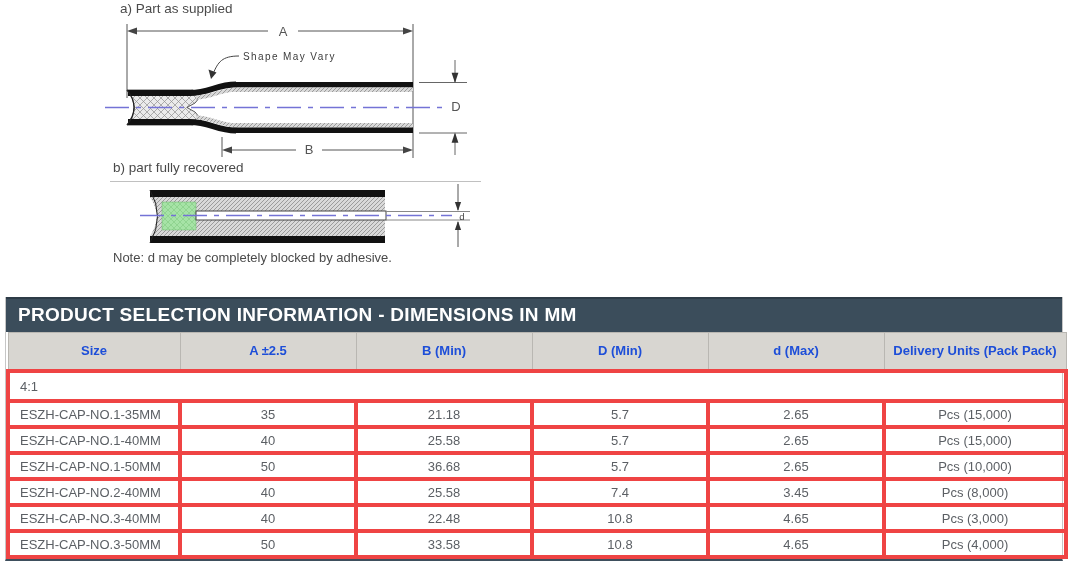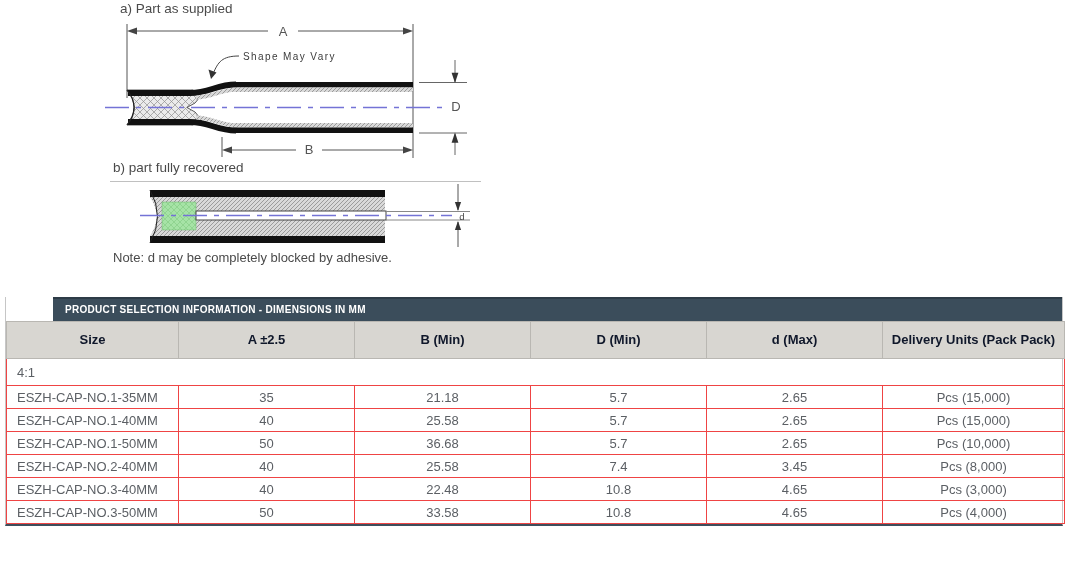--- a/index.html
+++ b/index.html
@@ -3,25 +3,25 @@
 <meta charset="utf-8">
 <style>
   html,body{margin:0;padding:0;background:#ffffff;}
   body{width:1068px;height:575px;font-family:"Liberation Sans",sans-serif;overflow:hidden;}
 
   .drawing{position:relative;width:1004px;height:290px;}
   .drawing svg{display:block;}
 
   .ps{margin:7px 5px 0 5px;border:1px solid #c6c6c6;border-top:none;border-bottom:2px solid #3e4f5d;}
   .ps-title{background:#3b4d5b;border-top:2px solid #2d3b47;color:#ffffff;font-weight:bold;
-            font-size:10px;letter-spacing:.3px;padding:5px 12px 6px 12px;margin-left:47px;}
+            font-size:19px;letter-spacing:.3px;padding:5px 12px 6px 12px;}
   table.ps-grid{border-collapse:collapse;width:100%;table-layout:fixed;font-size:13px;color:#5b5f64;}
-  table.ps-grid th{background:#d8d6d1;color:#0f172a;font-weight:bold;font-size:13px;
+  table.ps-grid th{background:#d8d6d1;color:#1d4ed8;font-weight:bold;font-size:13px;
                    border:1px solid #b9b7b2;padding:4px 6px;height:28px;text-align:center;line-height:1.25;}
-  table.ps-grid td{border:1px solid #ef4444;padding:3px 6px;text-align:center;height:16px;}
+  table.ps-grid td{border:4px solid #ef4444;padding:3px 6px;text-align:center;height:16px;}
   table.ps-grid td.size{text-align:left;padding-left:10px;margin-left:12px;}
   table.ps-grid tr.group td{text-align:left;padding:5px 10px;}
 
   
   text{font-family:"Liberation Sans",sans-serif;}
   .fig-label{font-size:13.5px;fill:#4a4a4a;}
   .dim-label{font-size:13px;fill:#555555;}
   .cad-note{font-size:10px;fill:#3c3c3c;letter-spacing:1.4px;}
   .note-text{font-size:13px;fill:#4a4a4a;}
 </style>

